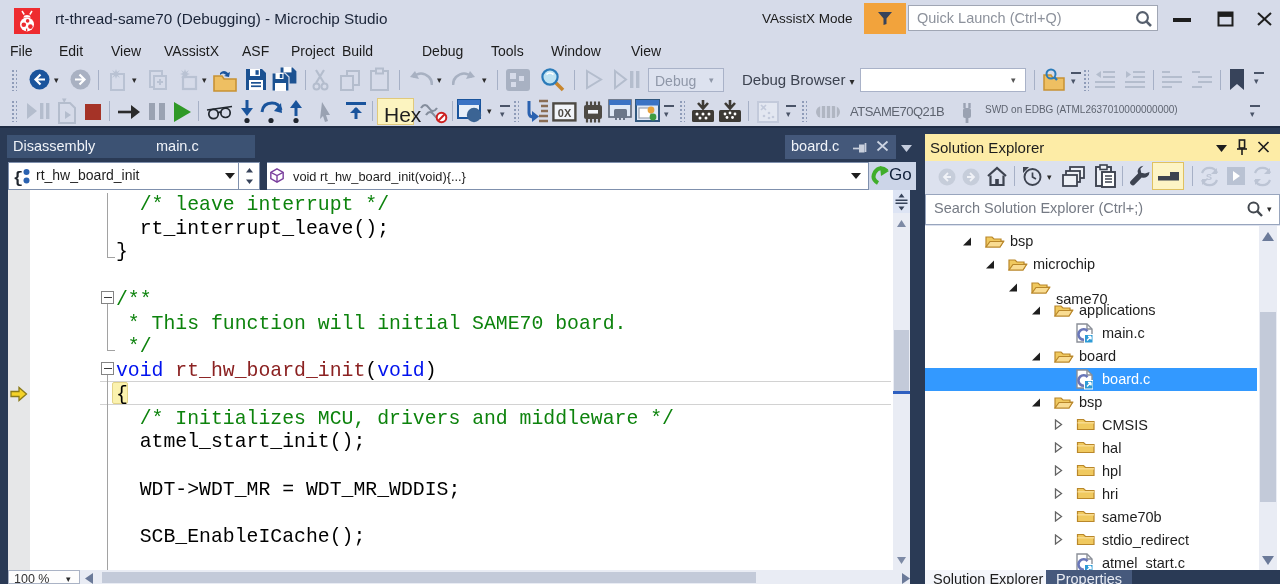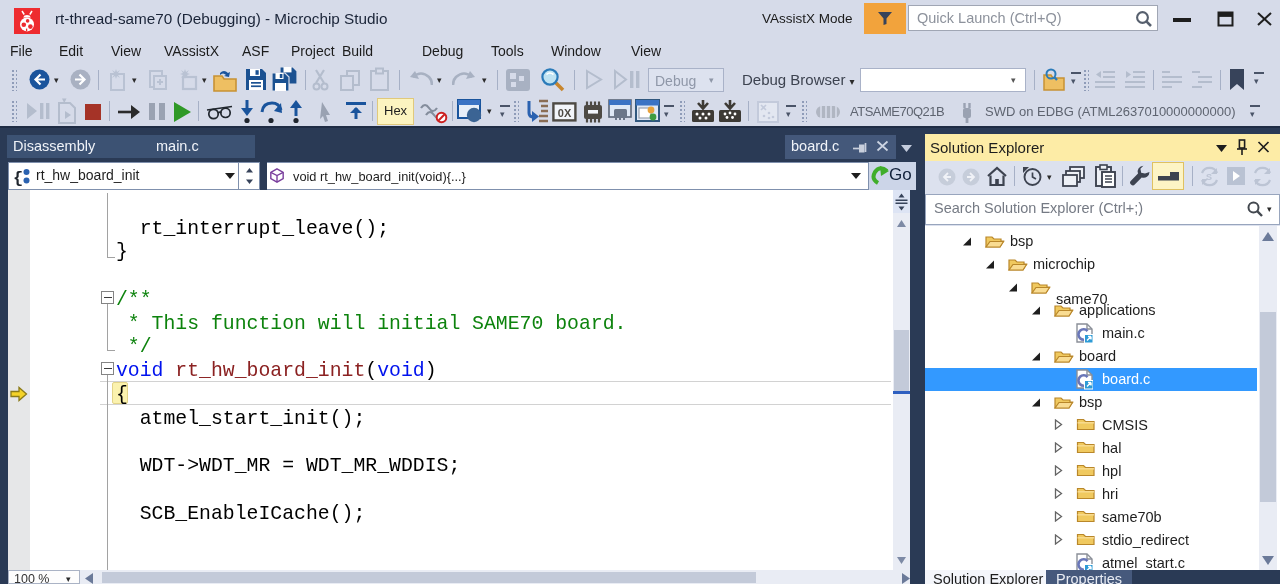--- a/index.html
+++ b/index.html
@@ -247,21 +247,21 @@
 <svg class="a" style="left:318px;top:101px" width="16" height="22" viewBox="0 0 16 22">
  <path d="M4 1 L12 14 L8 14 L10 20 L7 21 L5 15 L2 18 Z" fill="#9aa2b2"></path>
 </svg>
 <svg class="a" style="left:344px;top:100px" width="24" height="24" viewBox="0 0 24 24">
  <line x1="2" y1="3.5" x2="22" y2="3.5" stroke="#1a549c" stroke-width="3"></line>
  <line x1="12" y1="8" x2="12" y2="19" stroke="#1a549c" stroke-width="3"></line>
  <path d="M6 13 L12 7 L18 13" fill="#1a549c"></path>
 </svg>
 <div class="a sep" style="left:372px;top:101px;height:20px"></div>
 <div class="a" style="left:377px;top:98px;width:37px;height:27px;background:#fcf4c0;border:1px solid #e0c97c;box-sizing:border-box"></div>
-<span class="a" style="left:384px;top:103px;font-size:13px;color:#1e1e1e">Hex</span>
+<span class="a" style="left:384px;top:103px;font-size:21px;color:#1e1e1e">Hex</span>
 <svg class="a" style="left:419px;top:101px" width="29" height="23" viewBox="0 0 29 23">
  <path d="M2 7 q4 -6 8 0 q4 6 8 0 M7 14 q4 -6 8 0 q4 6 8 0" fill="none" stroke="#848d9c" stroke-width="2.2"></path>
  <circle cx="22.5" cy="16.5" r="4.8" fill="#fff" stroke="#cc2020" stroke-width="2"></circle>
  <line x1="19.3" y1="19.7" x2="25.7" y2="13.3" stroke="#cc2020" stroke-width="2"></line>
 </svg>
 <div class="a sep" style="left:452px;top:101px;height:20px"></div>
 <svg class="a" style="left:457px;top:99px" width="28" height="26" viewBox="0 0 28 26">
  <rect x="1" y="1" width="22" height="18" fill="#e8eef8" stroke="#1a549c" stroke-width="2"></rect>
  <rect x="1" y="1" width="22" height="5" fill="#3b73c4"></rect>
  <circle cx="17" cy="16" r="7.2" fill="#3b6494"></circle>
@@ -333,21 +333,21 @@
 <svg class="a" style="left:814px;top:104px" width="28" height="16" viewBox="0 0 28 16">
  <rect x="2" y="2" width="24" height="12" rx="6" fill="#b0b6c2"></rect>
  <path d="M7 2 V14 M12 2 V14 M17 2 V14 M22 2 V14" stroke="#d6dbe9" stroke-width="1.6"></path>
 </svg>
 <span class="a" style="left:850px;top:104px;font-size:13px;letter-spacing:-0.5px;color:#5e6470">ATSAME70Q21B</span>
 <svg class="a" style="left:958px;top:99px" width="18" height="26" viewBox="0 0 18 26">
  <rect x="5" y="9" width="8" height="10" rx="2" fill="#9aa2b2"></rect>
  <path d="M6.5 9 V4 M11.5 9 V4" stroke="#9aa2b2" stroke-width="2.4"></path>
  <path d="M9 19 V24" stroke="#9aa2b2" stroke-width="2.8"></path>
 </svg>
-<span class="a" style="left:985px;top:104px;font-size:13px;color:#5e6470">SWD on EDBG (ATML2637010000000000)</span>
+<span class="a" style="left:985px;top:104px;font-size:10px;color:#5e6470">SWD on EDBG (ATML2637010000000000)</span>
 <div class="a" style="left:1250px;top:105px;width:10px;height:2.4px;background:#4a5468"></div>
 <span class="a dd" style="left:1250px;top:110px;color:#4a5468">▾</span>
 
 <div class="a" style="left:7px;top:135px;width:248px;height:23px;background:#3c5273"></div>
 <span class="a" style="left:13px;top:138px;font-size:14.5px;color:#f0f3f8">Disassembly</span>
 <span class="a" style="left:156px;top:138px;font-size:14.5px;color:#f0f3f8">main.c</span>
 <div class="a" style="left:785px;top:135px;width:111px;height:24px;background:#44587a"></div>
 <span class="a" style="left:791px;top:138px;font-size:14.5px;color:#f0f3f8">board.c</span>
 <svg class="a" style="left:852px;top:139px" width="15" height="14" viewBox="0 0 15 14">
  <line x1="1" y1="9.5" x2="7" y2="9.5" stroke="#c8cfdc" stroke-width="1.7"></line>
@@ -409,29 +409,30 @@
 <div class="a" style="left:107px;top:193px;width:1px;height:64px;background:#a2a2a2"></div>
 <div class="a" style="left:107px;top:257px;width:8px;height:1px;background:#a2a2a2"></div>
 <div class="a" style="left:101px;top:291px;width:13px;height:13px;background:#fff;border:1px solid #848484;box-sizing:border-box"></div>
 <div class="a" style="left:103.5px;top:296.5px;width:8px;height:1.5px;background:#3c3c3c"></div>
 <div class="a" style="left:107px;top:304px;width:1px;height:47px;background:#a2a2a2"></div>
 <div class="a" style="left:107px;top:350px;width:8px;height:1px;background:#a2a2a2"></div>
 <div class="a" style="left:101px;top:362px;width:13px;height:13px;background:#fff;border:1px solid #848484;box-sizing:border-box"></div>
 <div class="a" style="left:103.5px;top:367.5px;width:8px;height:1.5px;background:#3c3c3c"></div>
 <div class="a" style="left:107px;top:375px;width:1px;height:195px;background:#a2a2a2"></div>
 
-<div class="a mono" style="left:116px;top:194px;color:#000">  
+<div class="a mono" style="left:116px;top:194px;color:#000">  <span class="cg">/* leave interrupt */</span>
   rt_interrupt_leave();
 }
 
 <span class="cg">/**</span>
 <span class="cg"> * This function will initial SAME70 board.</span>
 <span class="cg"> */</span>
 <span class="ck">void</span> <span class="cf">rt_hw_board_init</span>(<span class="ck">void</span>)
 {
+  <span class="cg">/* Initializes MCU, drivers and middleware */</span>
   atmel_start_init();
 
   WDT-&gt;WDT_MR = WDT_MR_WDDIS;
 
   SCB_EnableICache();</div>
 
 <div class="a" style="left:893px;top:190px;width:17px;height:23px;background:#dde4f4"></div>
 <svg class="a" style="left:895px;top:193px" width="13" height="18" viewBox="0 0 13 18">
  <path d="M6.5 0.5 L9.5 4.5 L3.5 4.5 Z" fill="#37435a"></path>
  <rect x="0.5" y="6.5" width="12" height="1.5" fill="#37435a"></rect>

